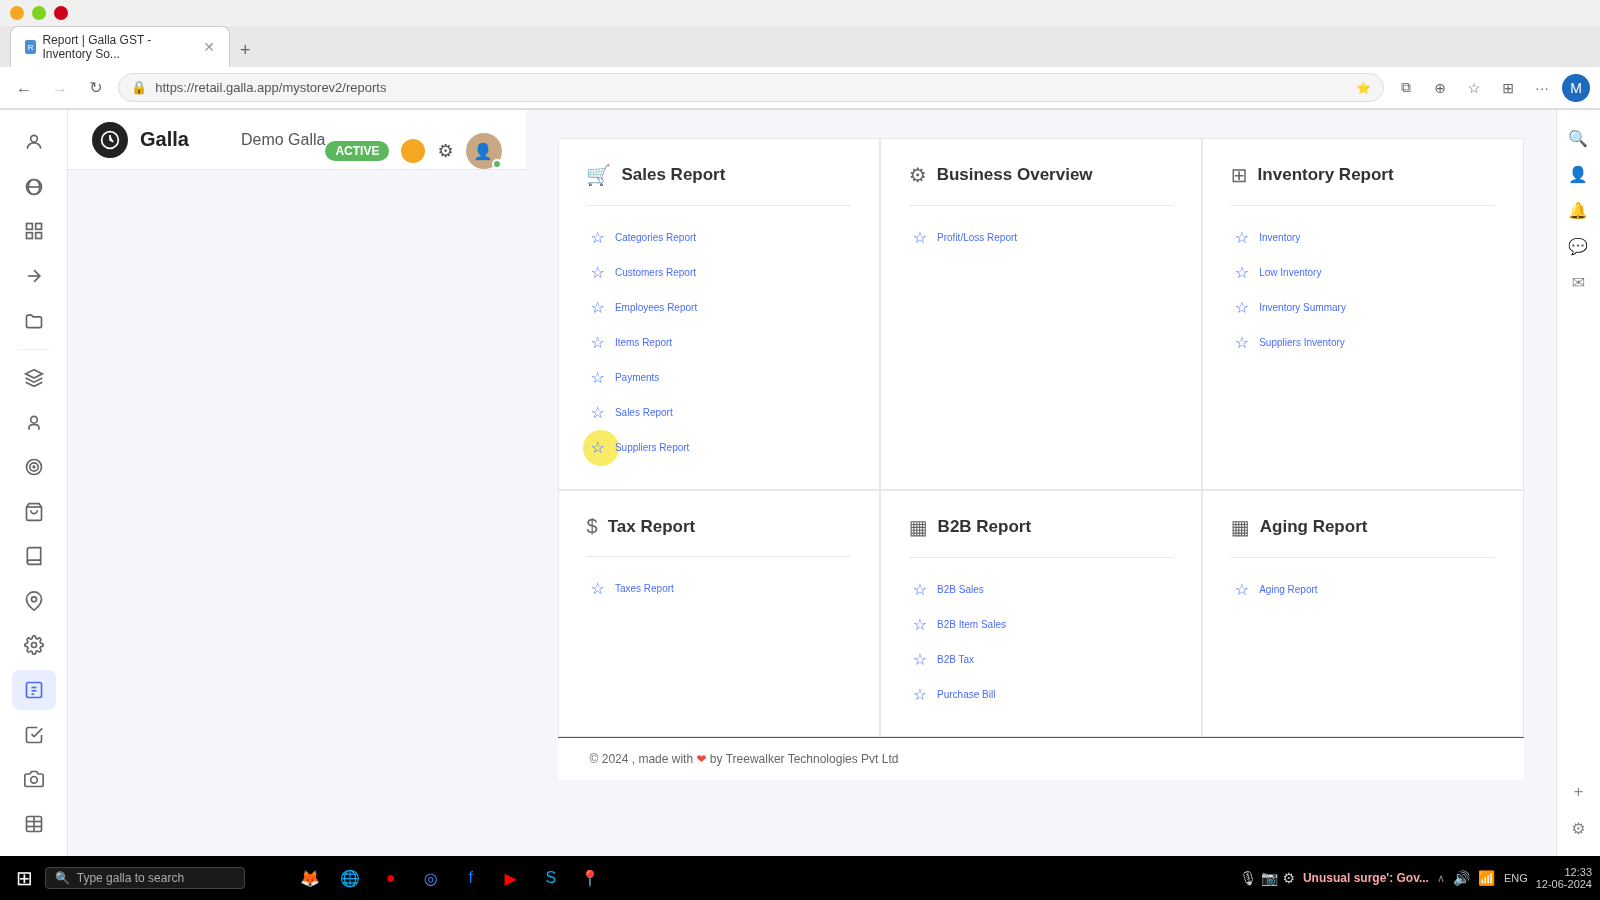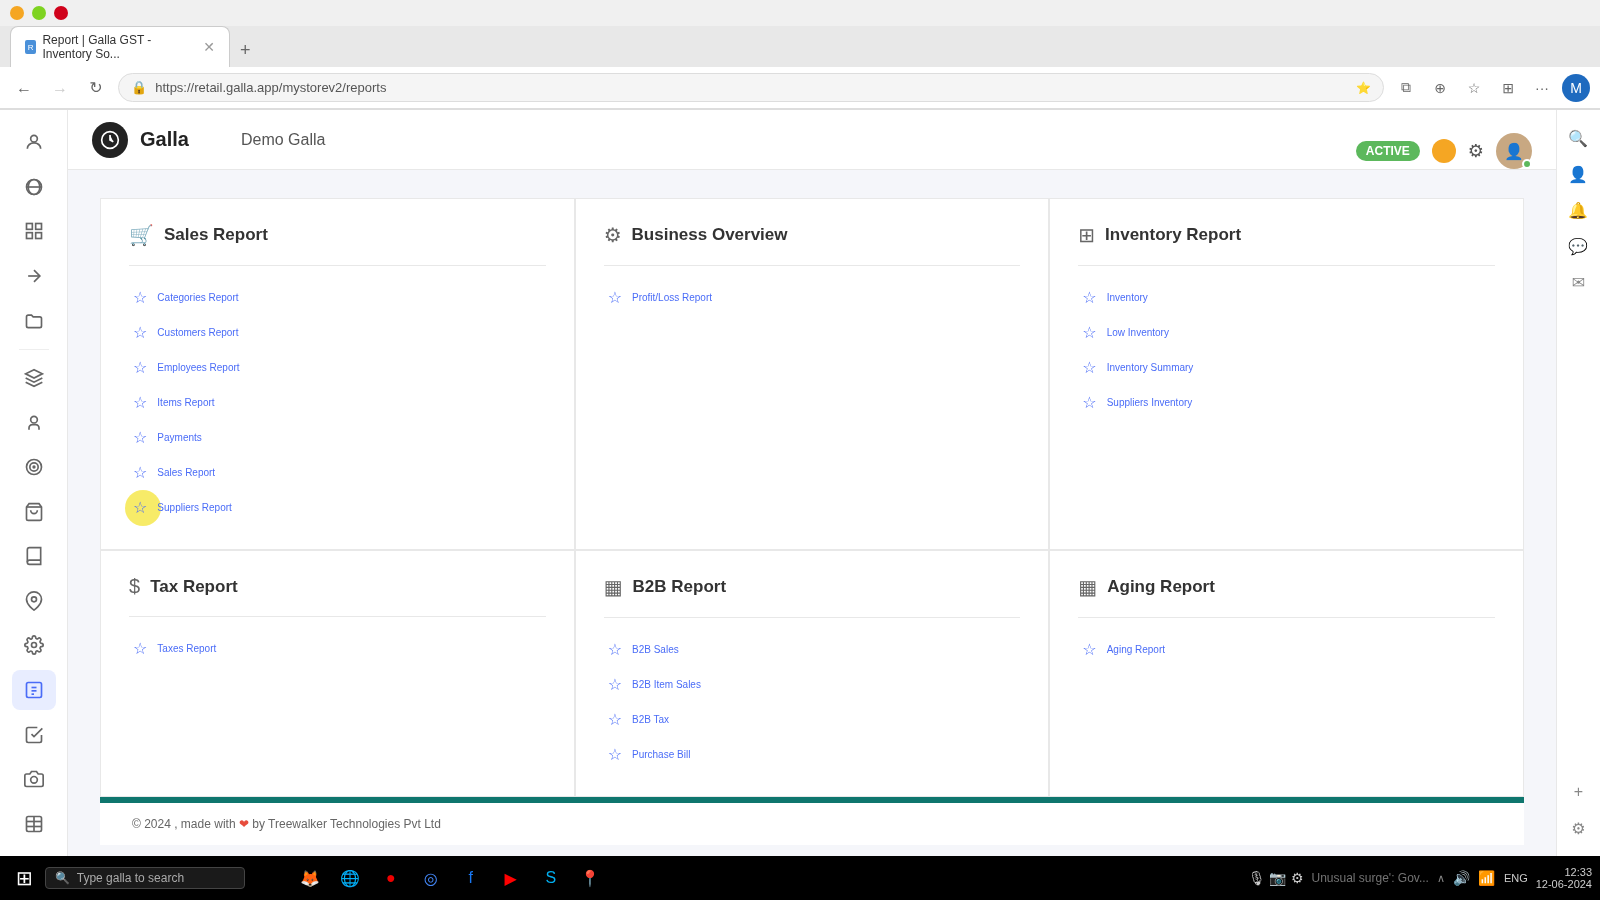--- a/index.html
+++ b/index.html
@@ -28,21 +28,21 @@
     
     .app-wrapper { display: flex; flex: 1; overflow: hidden; }
 
     
     .sidebar { width: 68px; background: #fff; border-right: 1px solid #e8e8e8; display: flex; flex-direction: column; align-items: center; padding: 12px 0; gap: 4px; }
     .sidebar-item { width: 44px; height: 44px; display: flex; align-items: center; justify-content: center; border-radius: 8px; cursor: pointer; color: #666; font-size: 18px; }
     .sidebar-item.active { background: #f0f4ff; color: #4a6cf7; }
     .sidebar-divider { width: 30px; height: 1px; background: #eee; margin: 4px 0; }
 
     
-    .main-content { flex: 1; display: flex; flex-direction: column; overflow: hidden; }
+    .main-content { flex: 1; display: flex; flex-direction: row; overflow: hidden; }
 
     
     .app-header { background: #fff; border-bottom: 1px solid #e8e8e8; padding: 0 24px; height: 60px; display: flex; align-items: center; justify-content: space-between; }
     .header-left { display: flex; align-items: center; gap: 12px; }
     .logo-icon { width: 36px; height: 36px; background: #222; border-radius: 50%; display: flex; align-items: center; justify-content: center; color: white; font-weight: bold; font-size: 14px; }
     .header-brand { font-size: 20px; font-weight: 600; color: #222; }
     .header-store { font-size: 16px; color: #555; font-weight: 400; margin-left: 40px; }
     .header-right { display: flex; align-items: center; gap: 12px; margin-top: 23px; }
     .active-badge { background: #5cb85c; color: white; padding: 3px 10px; border-radius: 12px; font-size: 12px; font-weight: 600; }
     .header-dot { width: 24px; height: 24px; background: #f5a623; border-radius: 50%; }
@@ -58,21 +58,21 @@
     .report-section { background: #fff; border: 1px solid #e8e8e8; padding: 24px 28px; }
     .section-header { display: flex; align-items: center; gap: 10px; margin-bottom: 18px; }
     .section-icon { font-size: 20px; color: #666; }
     .section-title { font-size: 17px; font-weight: 600; color: #333; }
     .section-divider { height: 1px; background: #e8e8e8; margin-bottom: 14px; }
     .report-item { display: flex; align-items: center; gap: 10px; padding: 8px 4px; cursor: pointer; border-radius: 4px; }
     .star-icon { font-size: 16px; color: #4a6cf7; }
     .report-link { font-size: 10px; color: #4a6cf7; text-decoration: none; }
 
     
-    .footer { padding: 14px 32px; font-size: 12px; color: #666; border-top: 6px solid #0f766e; background: #fff; }
+    .footer { padding: 14px 32px; font-size: 12px; color: #666; border-top: 1px solid #0f766e; background: #fff; }
     .footer-heart { color: #e74c3c; }
 
     
     .right-panel { width: 44px; background: #fff; border-left: 1px solid #e8e8e8; display: flex; flex-direction: column; align-items: center; padding: 12px 0; gap: 4px; }
     .right-panel-item { width: 32px; height: 32px; display: flex; align-items: center; justify-content: center; cursor: pointer; color: #888; font-size: 16px; border-radius: 4px; }
 
     
     .taskbar { height: 44px; background: #000; display: flex; align-items: center; padding: 0 8px; gap: 4px; }
     .taskbar-start { background: transparent; border: none; color: white; font-size: 20px; cursor: pointer; padding: 4px 8px; }
     .taskbar-search { display: flex; align-items: center; background: #1a1a1a; border: 1px solid #444; border-radius: 4px; padding: 3px 10px; gap: 6px; color: #ccc; font-size: 12px; width: 200px; }
@@ -427,21 +427,21 @@
     <div class="taskbar-app" style="color:#ff0000;">▶</div>
     <div class="taskbar-app" style="color:#00aff0;">S</div>
     <div class="taskbar-app" style="color:#34a853;">📍</div>
   </div>
   <div class="taskbar-right">
     <div class="taskbar-icons">
       <span class="taskbar-icon">🎙</span>
       <span class="taskbar-icon">📷</span>
       <span class="taskbar-icon">⚙</span>
     </div>
-    <span style="color:#737373;font-size:12px;">Unusual surge': Gov...</span>
+    <span style="color:#fca5a5;font-size:12px;font-weight:bold;">Unusual surge': Gov...</span>
     <span style="color:#888;font-size:11px;">∧</span>
     <span class="taskbar-icon">🔊</span>
     <span class="taskbar-icon">📶</span>
     <span style="color:#ccc;">ENG</span>
     <div class="taskbar-clock">
       <div>12:33</div>
       <div>12-06-2024</div>
     </div>
   </div>
 </div>

